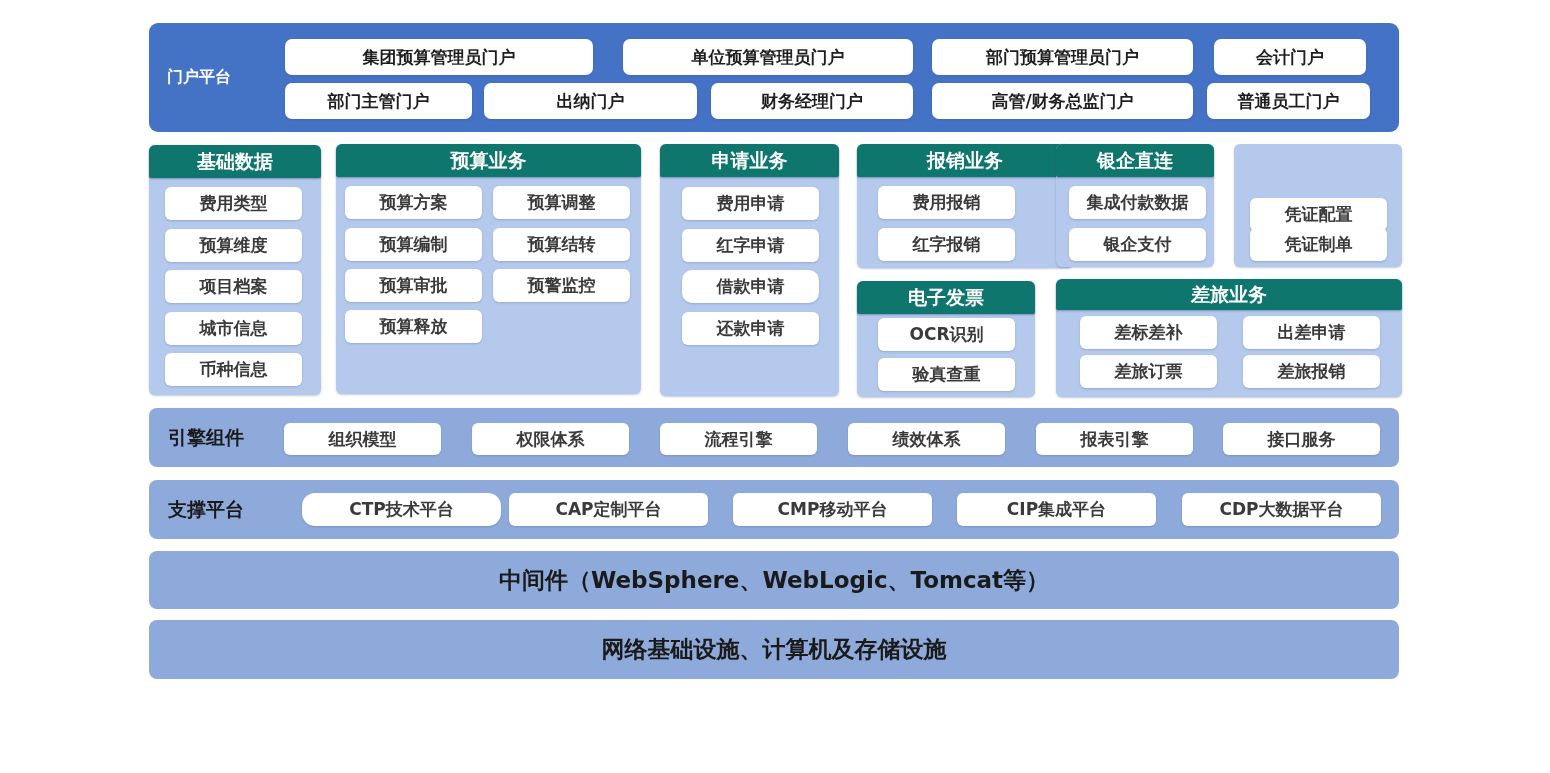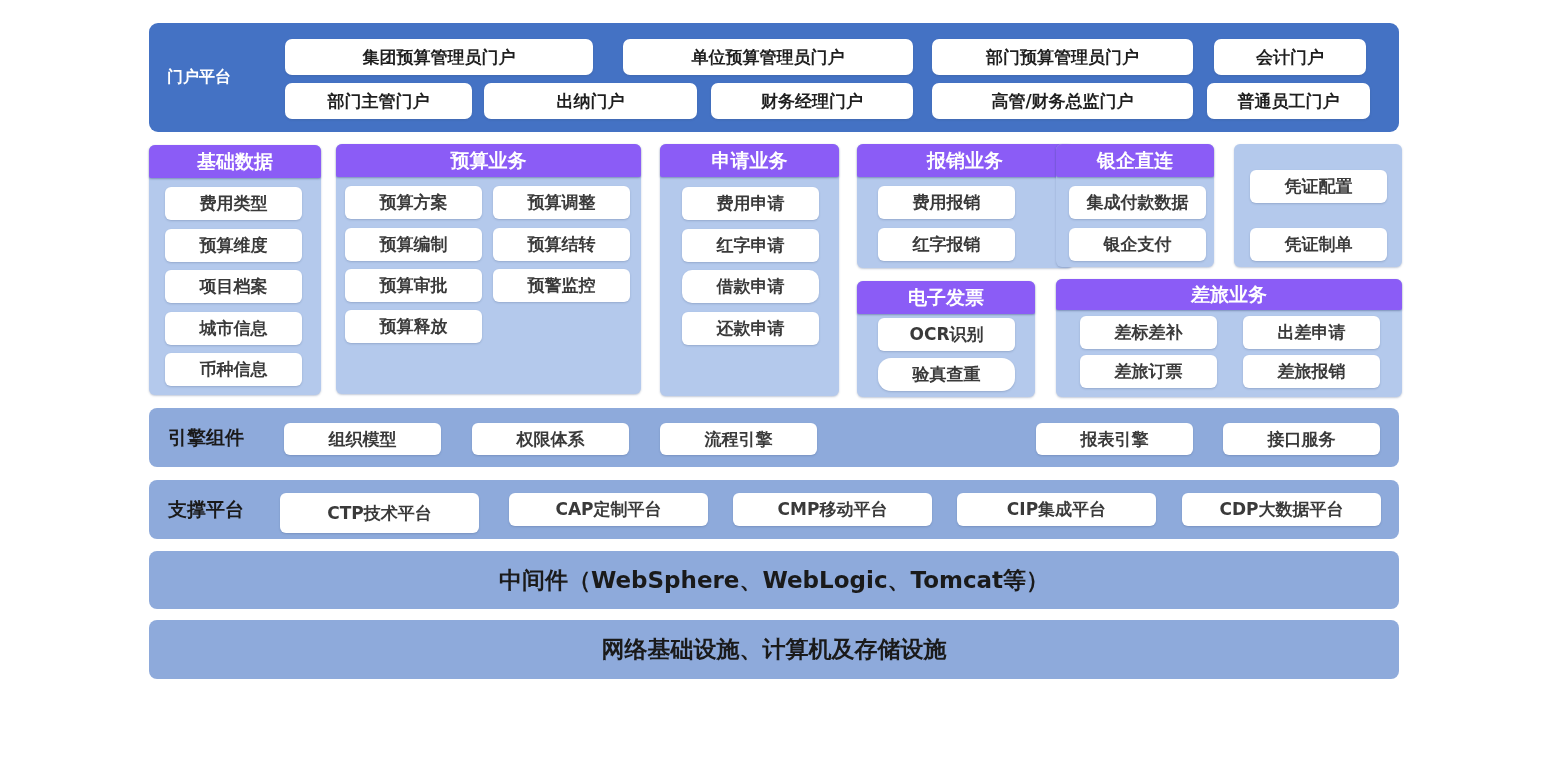--- a/index.html
+++ b/index.html
@@ -5,21 +5,21 @@
   html, body { margin:0; padding:0; background:#ffffff; }
   body { width:1550px; height:773px; position:relative; overflow:hidden;
          font-family:"DejaVu Sans", "Liberation Sans", sans-serif; }
   .abs { position:absolute; box-sizing:border-box; }
   .btn { position:absolute; box-sizing:border-box; background:#ffffff; border-radius:6px;
          display:flex; align-items:center; justify-content:center; font-weight:bold;
          box-shadow:0 1px 2px rgba(60,80,120,0.25); white-space:nowrap; }
   .portal .btn { color:#1e1e1e; font-size:17px; border-radius:7px; }
   .mod { position:absolute; box-sizing:border-box; background:#b4c9ec; border-radius:6px;
          box-shadow:0 1px 2px rgba(80,100,140,0.35); }
-  .mod-head { position:absolute; left:0; right:0; top:0; height:33px; background:#8b5cf6;
+  .mod-head { position:absolute; left:0; right:0; top:0; height:33px; background:#0f766e;
               border-radius:6px 6px 2px 2px; color:#ffffff; font-weight:bold; font-size:19px;
               display:flex; align-items:center; justify-content:center;
               box-shadow:0 1px 2px rgba(40,60,110,0.4); }
   .mod .btn { color:#3a3a3a; font-size:17px; height:33px; }
   .band { position:absolute; box-sizing:border-box; background:#8eaadb; border-radius:8px; }
   .band .btn { color:#3a3a3a; font-size:17px; height:32px; }
   .band-label { position:absolute; left:19px; top:0; bottom:0; display:flex; align-items:center;
                 font-weight:bold; font-size:19px; color:#1a1a1a; }
   .center-text { position:absolute; left:0; right:0; top:0; bottom:0; display:flex; align-items:center;
                  justify-content:center; font-weight:bold; font-size:23px; color:#1a1a1a; }
@@ -70,54 +70,55 @@
 
 <div class="mod" style="left:857px; top:144px; width:216px; height:124px;">
   <div class="mod-head">报销业务</div>
   <div class="btn" style="left:21px; top:42px; width:137px;">费用报销</div>
   <div class="btn" style="left:21px; top:84px; width:137px;">红字报销</div>
 </div>
 
 <div class="mod" style="left:857px; top:281px; width:178px; height:116px;">
   <div class="mod-head">电子发票</div>
   <div class="btn" style="left:21px; top:37px; width:137px;">OCR识别</div>
-  <div class="btn" style="left:21px; top:77px; width:137px;border-radius:13px;">验真查重</div>
+  <div class="btn" style="left:21px; top:77px; width:137px;">验真查重</div>
 </div>
 
 <div class="mod" style="left:1056px; top:144px; width:158px; height:123px;text-align:right;">
   <div class="mod-head">银企直连</div>
   <div class="btn" style="left:13px; top:42px; width:137px;">集成付款数据</div>
   <div class="btn" style="left:13px; top:84px; width:137px;">银企支付</div>
 </div>
 
 <div class="mod" style="left:1234px; top:144px; width:168px; height:123px;">
-  <div class="btn" style="left:16px; top:26px; width:137px;">凭证配置</div>
+  <div class="btn" style="left:16px; top:54px; width:137px;">凭证配置</div>
   <div class="btn" style="left:16px; top:84px; width:137px;">凭证制单</div>
 </div>
 
 <div class="mod" style="left:1056px; top:279px; width:346px; height:118px;">
   <div class="mod-head" style="height:31px;">差旅业务</div>
   <div class="btn" style="left:24px; top:37px; width:137px;">差标差补</div>
   <div class="btn" style="left:187px; top:37px; width:137px;">出差申请</div>
   <div class="btn" style="left:24px; top:76px; width:137px;">差旅订票</div>
   <div class="btn" style="left:187px; top:76px; width:137px;">差旅报销</div>
 </div>
 
 <div class="band" style="left:149px; top:408px; width:1250px; height:59px;">
   <div class="band-label">引擎组件</div>
   <div class="btn" style="left:135px; top:15px; width:157px;">组织模型</div>
   <div class="btn" style="left:323px; top:15px; width:157px;">权限体系</div>
   <div class="btn" style="left:511px; top:15px; width:157px;">流程引擎</div>
+  <div class="btn" style="left:699px; top:15px; width:157px;">绩效体系</div>
   <div class="btn" style="left:887px; top:15px; width:157px;">报表引擎</div>
   <div class="btn" style="left:1074px; top:15px; width:157px;">接口服务</div>
 </div>
 
 <div class="band" style="left:149px; top:480px; width:1250px; height:59px;">
   <div class="band-label">支撑平台</div>
-  <div class="btn" style="left:131px; top:13px; width:199px; height:40px;">CTP技术平台</div>
+  <div class="btn" style="left:153px; top:13px; width:199px; height:33px;border-radius:13px;">CTP技术平台</div>
   <div class="btn" style="left:360px; top:13px; width:199px; height:33px;">CAP定制平台</div>
   <div class="btn" style="left:584px; top:13px; width:199px; height:33px;">CMP移动平台</div>
   <div class="btn" style="left:808px; top:13px; width:199px; height:33px;">CIP集成平台</div>
   <div class="btn" style="left:1033px; top:13px; width:199px; height:33px;">CDP大数据平台</div>
 </div>
 
 <div class="band" style="left:149px; top:551px; width:1250px; height:58px;">
   <div class="center-text">中间件（WebSphere、WebLogic、Tomcat等）</div>
 </div>
 

